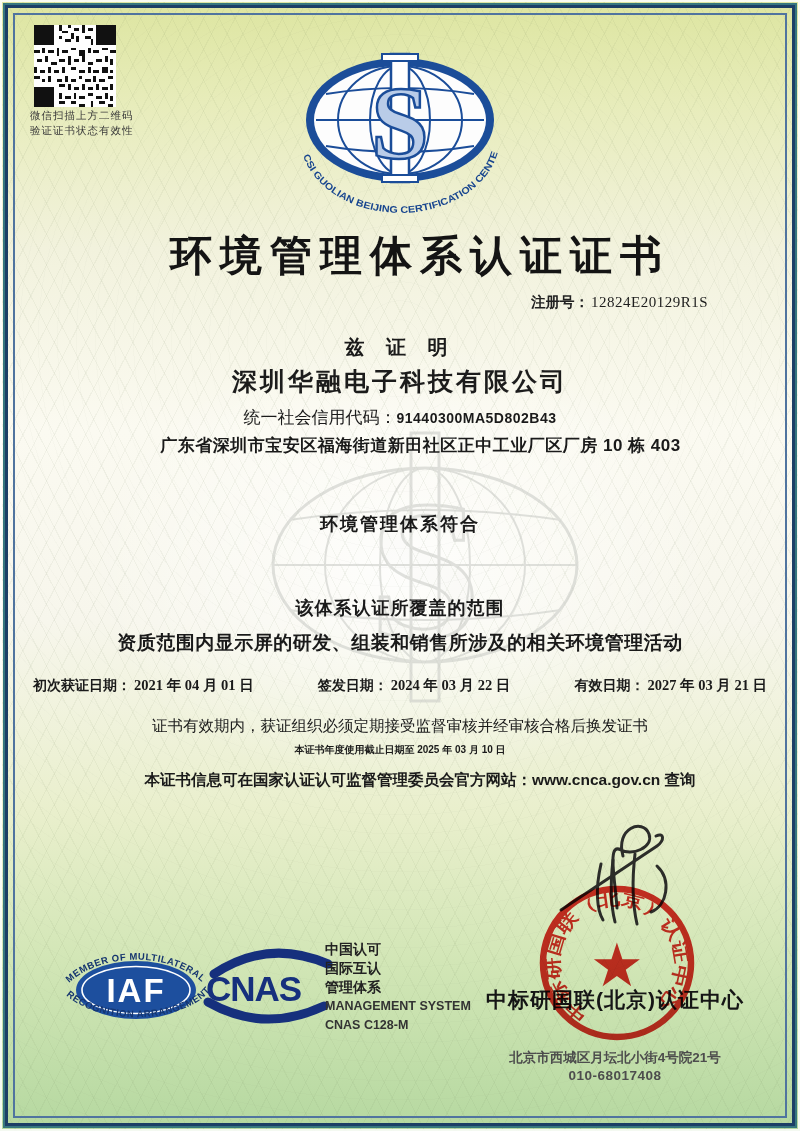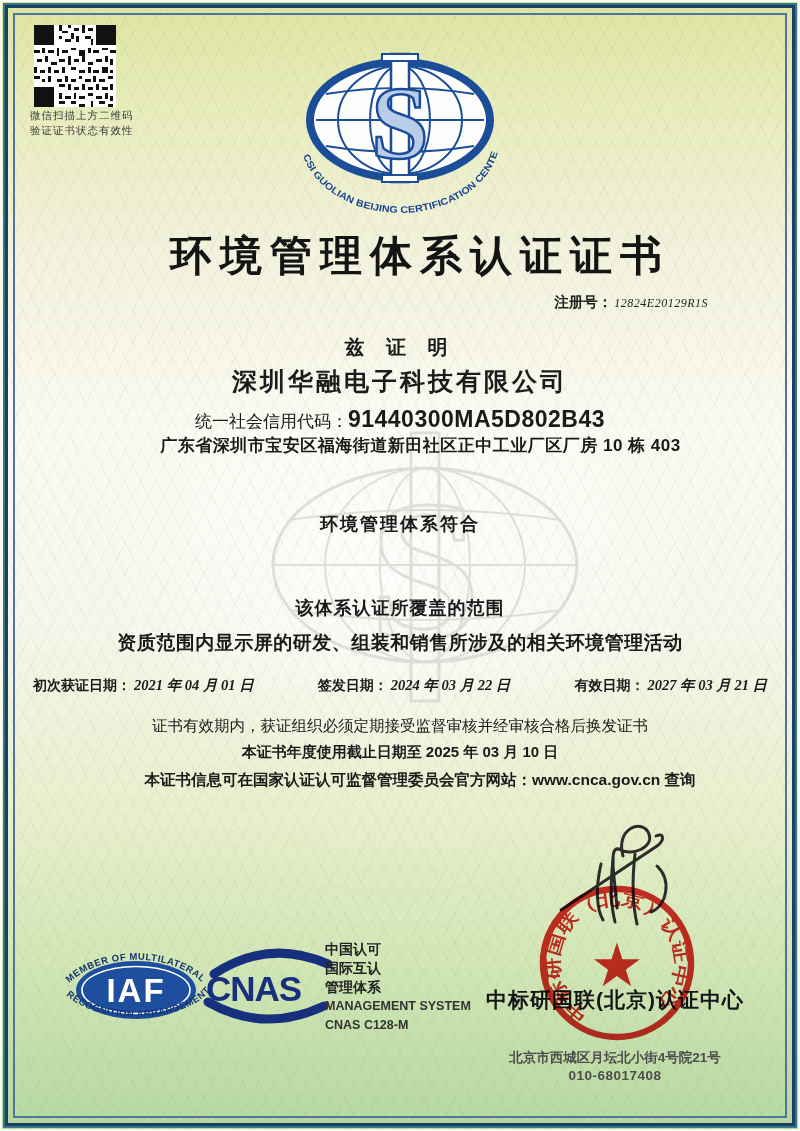--- a/index.html
+++ b/index.html
@@ -21,36 +21,36 @@
   .frame-navy{position:absolute;inset:5px;border:3px solid #1c3f66;pointer-events:none;}
   .frame-inner{position:absolute;inset:13px;border:2px solid #50749f;pointer-events:none;}
   .abs{position:absolute;}
   .ctr{left:0;right:0;text-align:center;}
   .qr{left:34px;top:25px;width:82px;height:82px;}
   .qr-cap{left:30px;width:120px;font-size:10.5px;font-weight:500;color:#3a3a3a;letter-spacing:1px;}
   .logo-svg{left:290px;top:48px;}
   .title{top:228px;font-size:42px;font-weight:700;letter-spacing:8px;color:#141414;padding-left:40px;}
   .reg{top:293px;right:92px;display:flex;align-items:baseline;gap:2px;}
   .reg-label{font-size:14.5px;font-weight:700;color:#222;}
-  .reg-num{font-family:"Liberation Serif",serif;font-size:12px;color:#1d1d1d;letter-spacing:.5px;font-style:italic;}
+  .reg-num{font-family:"Liberation Serif",serif;font-size:15px;color:#1d1d1d;letter-spacing:.5px;}
   .certify{top:334px;font-size:20px;font-weight:600;letter-spacing:8px;}
   .company{top:365px;font-size:25px;font-weight:600;letter-spacing:3px;color:#1c1c1c;}
   .credit{top:406px;font-size:17px;}
-  .credit b{font-size:23px;letter-spacing:.5px;}
+  .credit b{font-size:14px;letter-spacing:.5px;}
   .addr{top:434px;font-size:17px;font-weight:600;letter-spacing:.5px;padding-left:41px;}
   .sysline{top:512px;font-size:18px;font-weight:600;letter-spacing:2px;}
   .standard{top:550px;font-size:19px;font-weight:700;letter-spacing:1.5px;}
   .scopehead{top:596px;font-size:18px;font-weight:700;letter-spacing:1px;}
   .scope{top:630px;font-size:19px;font-weight:700;letter-spacing:.5px;}
   .dates{top:676px;left:33px;right:33px;display:flex;justify-content:space-between;}
   .dates .pair{display:flex;align-items:center;}
   .dlabel{font-size:14px;font-weight:700;}
-  .dval{font-family:"Liberation Serif",serif;font-size:14.5px;font-weight:600;margin-left:3px;font-style:italic;}
+  .dval{font-family:"Liberation Serif",serif;font-size:14.5px;font-weight:600;margin-left:3px;}
   .note1{top:716px;font-size:15.5px;font-weight:400;}
-  .note2{top:743px;font-size:15px;font-weight:600;}
+  .note2{top:743px;font-size:10px;font-weight:600;}
   .note3{top:770px;font-size:15.5px;font-weight:600;padding-left:40px;}
   .sig-svg{left:545px;top:810px;}
   .authority{top:986px;left:450px;width:330px;text-align:center;font-size:21px;font-weight:600;letter-spacing:1px;color:#151515;}
   .seal-svg{left:532px;top:873px;opacity:.93;mix-blend-mode:multiply;}
   .iaf-svg{left:50px;top:933px;}
   .cnas-svg{left:198px;top:946px;}
   .cnas-text{left:325px;top:940px;width:180px;line-height:19px;}
   .cnas-text .zh{font-size:14px;font-weight:600;color:#222;}
   .cnas-text .en{font-size:12.5px;font-weight:700;color:#333;}
   .baddr{left:450px;width:330px;text-align:center;color:#4d4d4d;font-weight:700;}

